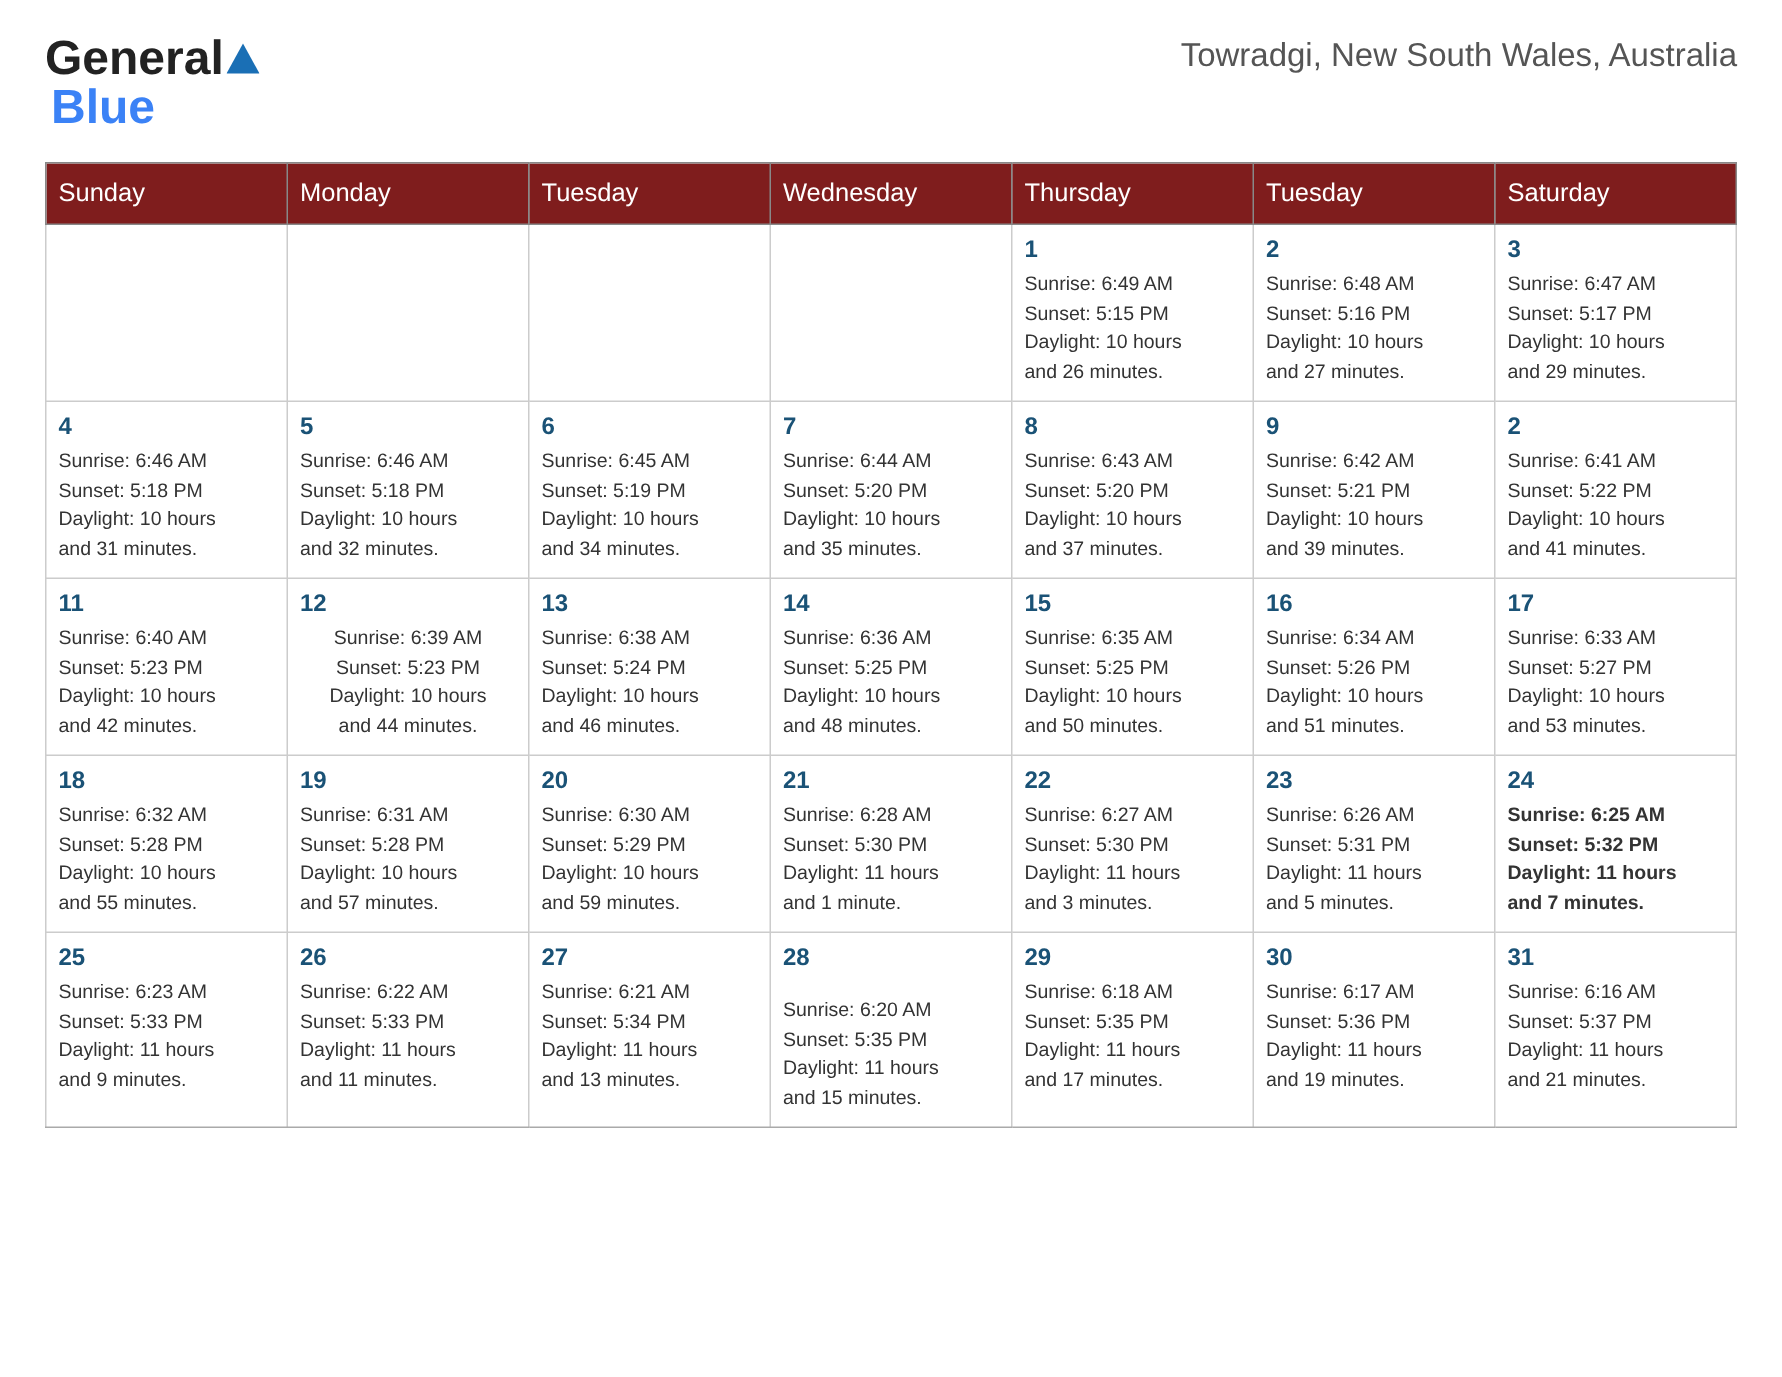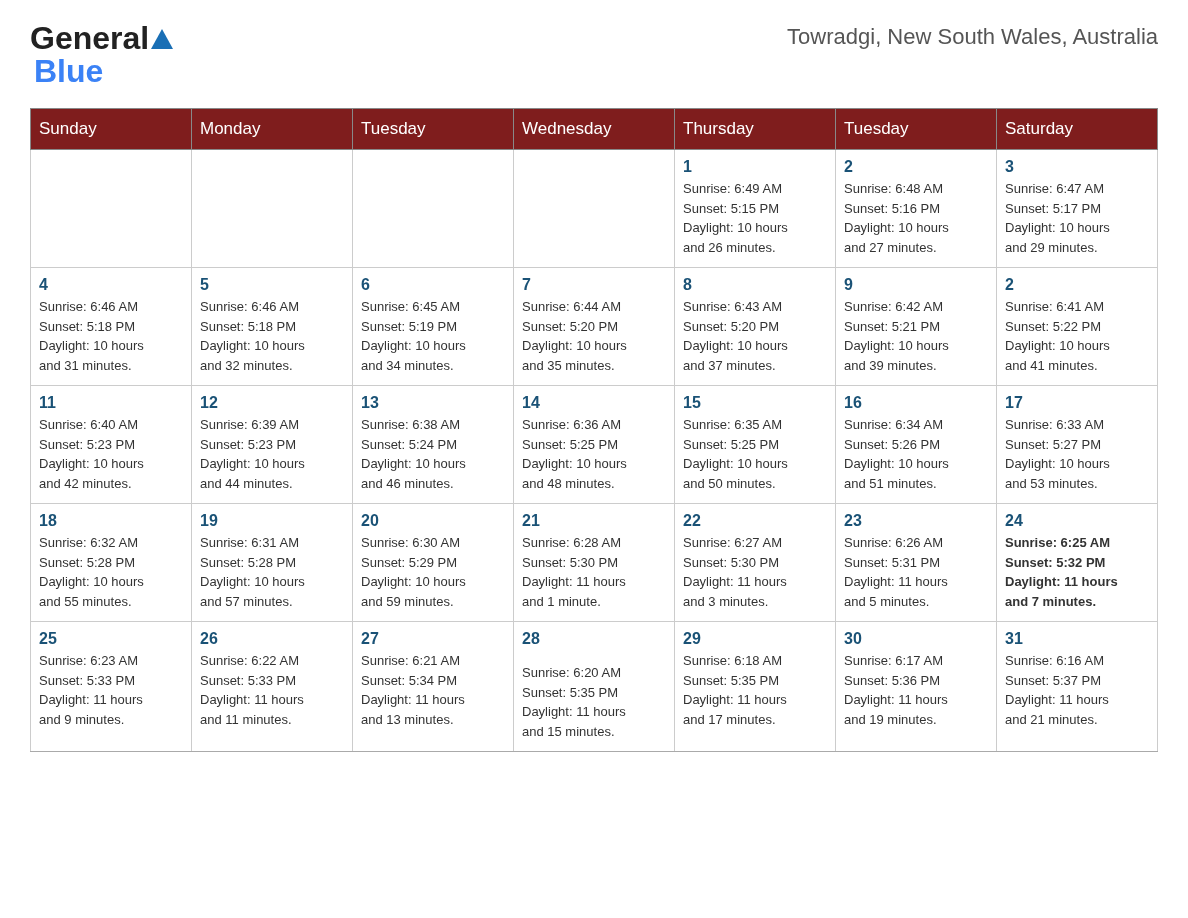--- a/index.html
+++ b/index.html
@@ -213,21 +213,21 @@
       <tr>
         <td>
           <span class="day-num">11</span>
           <div class="day-info" style="white-space: pre-line;">Sunrise: 6:40 AM
 Sunset: 5:23 PM
 Daylight: 10 hours
 and 42 minutes.</div>
         </td>
         <td>
           <span class="day-num">12</span>
-          <div class="day-info" style="white-space: pre-line;">Sunrise: 6:39 AM
+          <div class="day-info" style="white-space: pre-line; text-align: center;">Sunrise: 6:39 AM
 Sunset: 5:23 PM
 Daylight: 10 hours
 and 44 minutes.</div>
         </td>
         <td>
           <span class="day-num">13</span>
           <div class="day-info" style="white-space: pre-line;">Sunrise: 6:38 AM
 Sunset: 5:24 PM
 Daylight: 10 hours
 and 46 minutes.</div>

